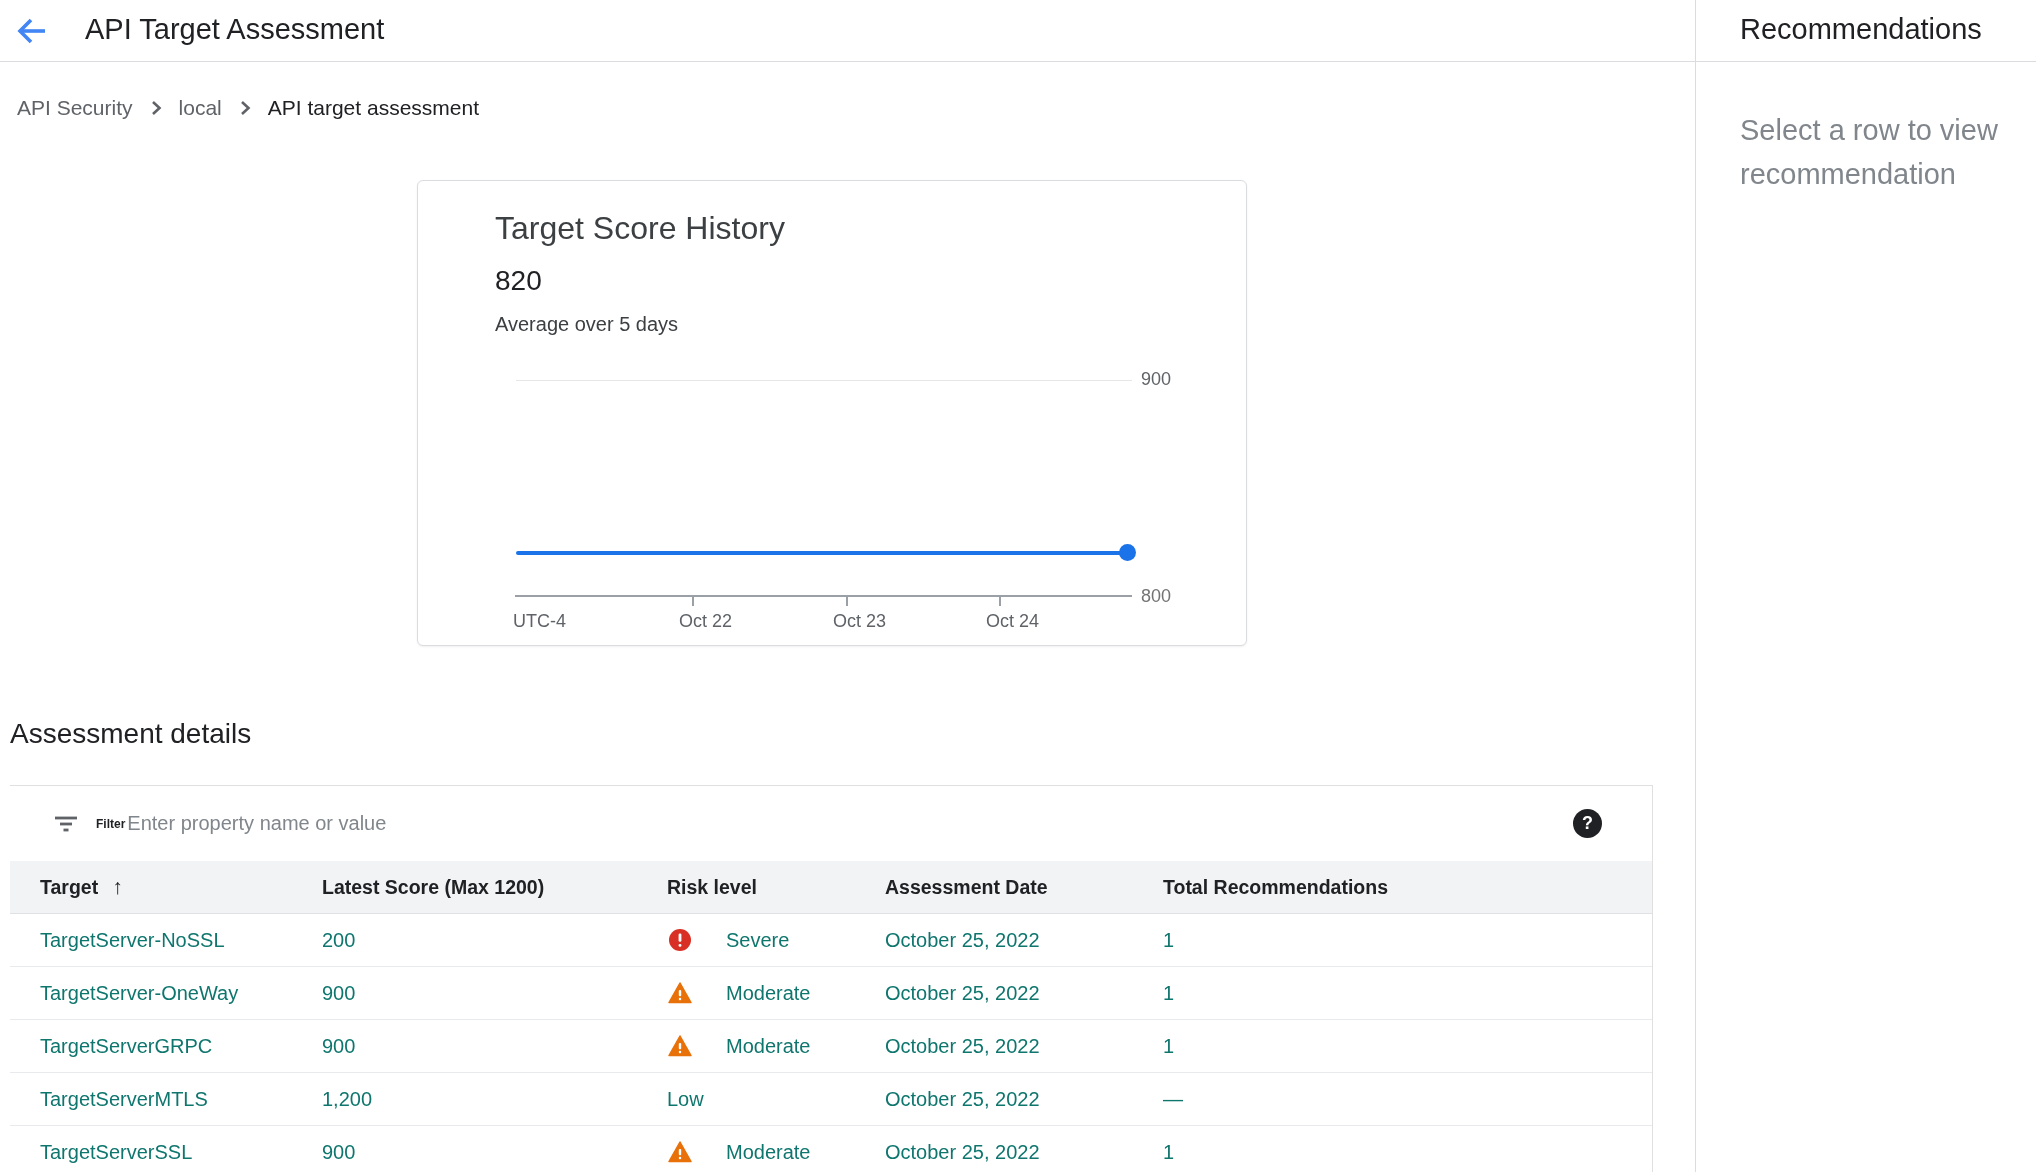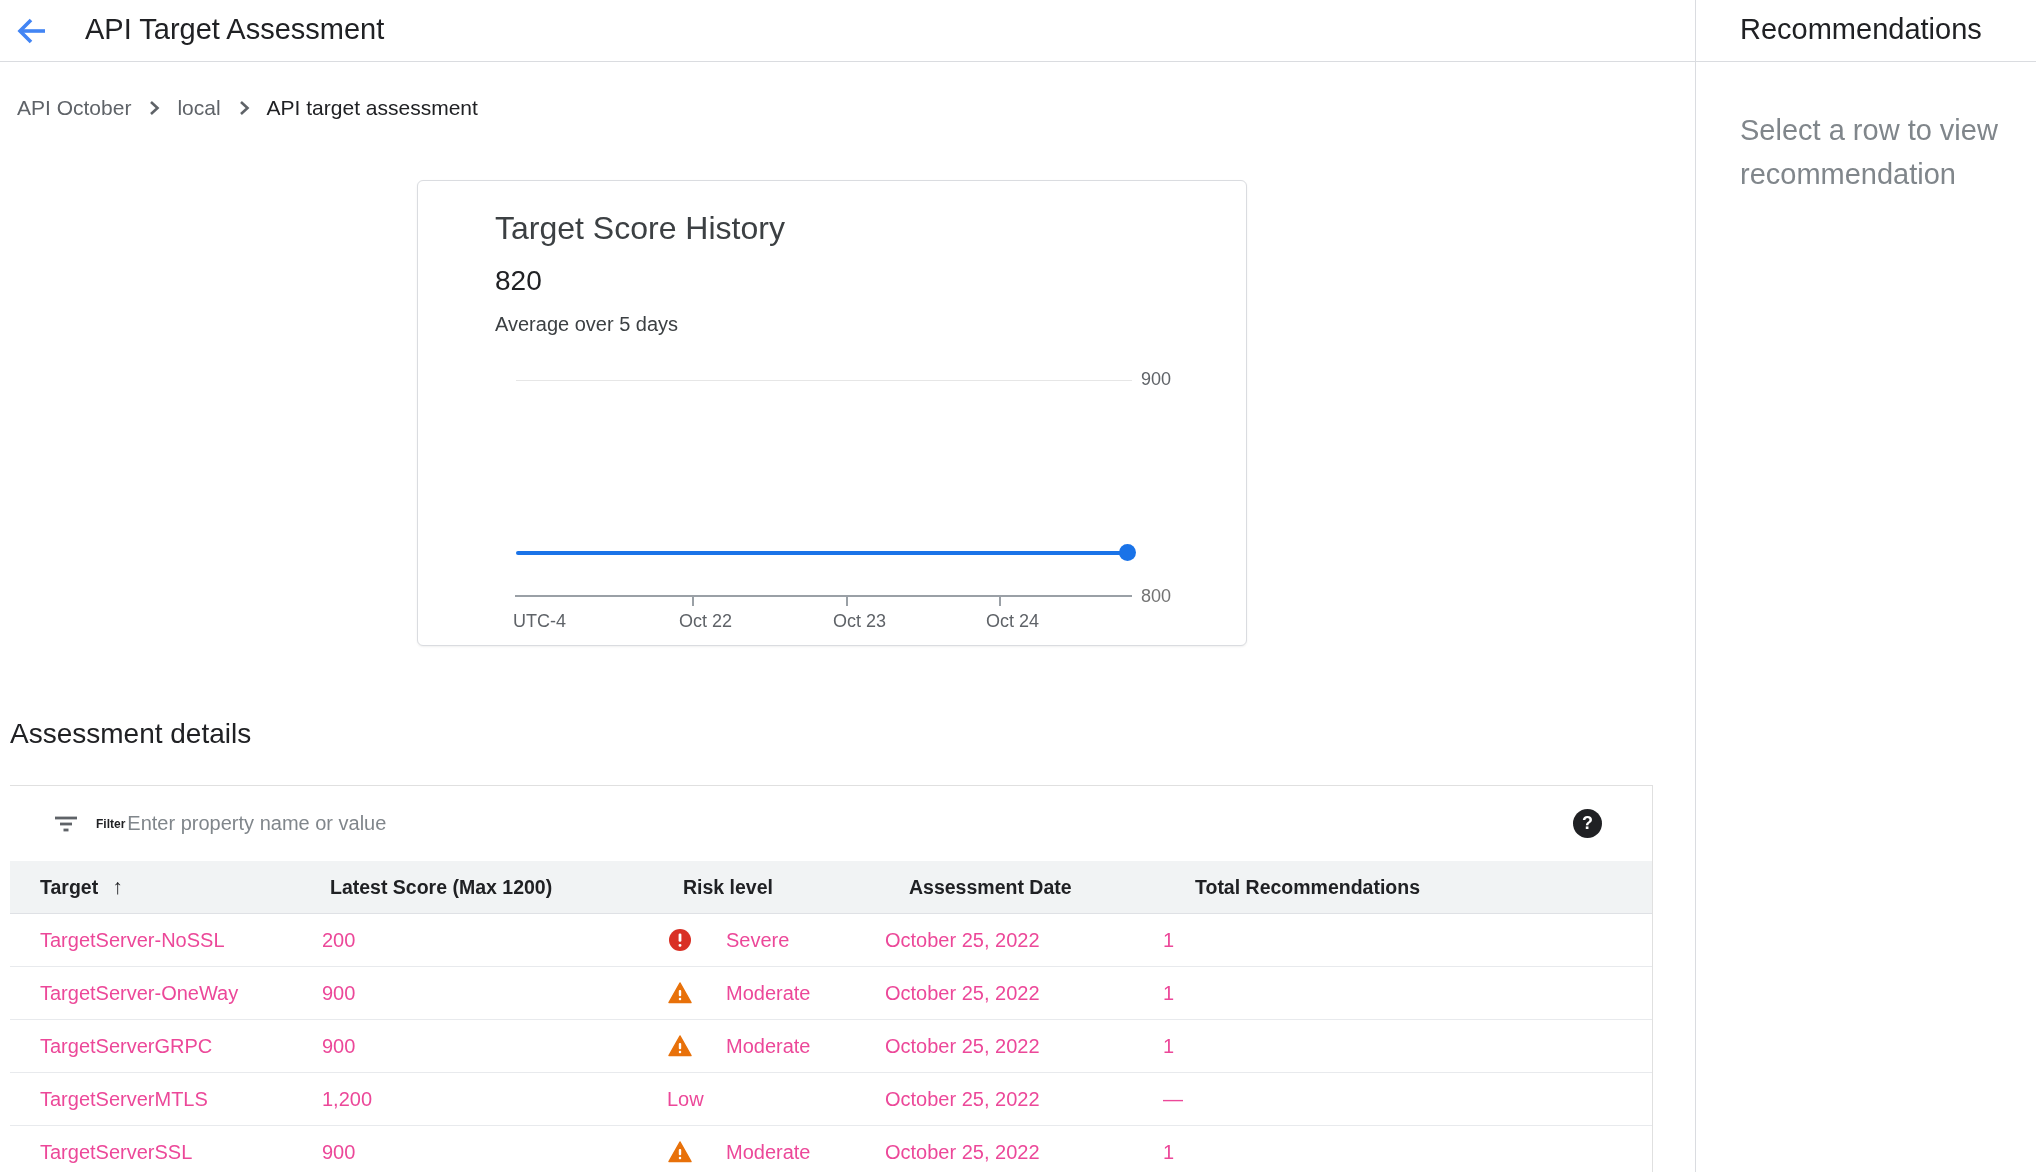--- a/index.html
+++ b/index.html
@@ -49,25 +49,25 @@
   .toolbar{position:relative;height:75px;display:flex;align-items:center;}
   .filter-icon{margin-left:42px;display:flex;align-items:center;}
   .filter-label{margin-left:16px;font-size:12px;font-weight:700;color:#202124;}
   .filter-input{width:900px;border:none;outline:none;font-size:20px;color:#202124;
                 font-family:"Liberation Sans","DejaVu Sans",sans-serif;background:transparent;}
   .filter-input::placeholder{color:#80868b;opacity:1;}
   .help-btn{position:absolute;right:50px;top:23px;width:29px;height:29px;border-radius:50%;background:#202124;
             color:#fff;font-size:18px;font-weight:700;display:flex;align-items:center;justify-content:center;cursor:pointer;border:none;padding:0;}
 
   .grid-row{display:grid;grid-template-columns:282px 345px 218px 278px 1fr;padding-left:30px;align-items:center;}
-  .thead{height:52px;background:#f1f3f4;border-bottom:1px solid #dfe1e5;gap:8px;}
+  .thead{height:52px;background:#f1f3f4;border-bottom:1px solid #dfe1e5;}
   .th{font-size:19.5px;font-weight:700;color:#202124;display:flex;align-items:center;cursor:pointer;}
   .sort-arrow{margin-left:14px;font-size:21px;font-weight:700;color:#202124;}
   .trow{height:52px;border-bottom:1px solid #e8eaed;cursor:pointer;background:#fff;}
-  .td{font-size:20px;color:#ec4899;white-space:nowrap;}
+  .td{font-size:20px;color:#0f766e;white-space:nowrap;}
   .risk-cell{display:flex;align-items:center;}
   .risk-cell .risk-text{margin-left:35px;}
   .risk-cell.no-icon .risk-text{margin-left:0;}
   .risk-ico{width:24px;height:24px;flex:0 0 24px;margin-left:1px;display:flex;}
   .risk-cell .risk-text.with-icon{margin-left:34px;}
 </style>
 </head>
 <body>
 
 <div class="page">
@@ -85,21 +85,21 @@
     </button>
     <div class="abs page-title">API Target Assessment</div>
   </div>
 
   <div class="abs panel-divider"></div>
   <div class="abs rp-header"></div>
   <div class="abs rp-title">Recommendations</div>
   <div class="abs rp-empty">Select a row to view recommendation</div>
 
   <div class="abs breadcrumb">
-    <span class="crumb">API October</span>
+    <span class="crumb">API Security</span>
     <span class="crumb-chev">
       <svg width="20" height="20" viewBox="0 0 20 20">
           <path d="M7 4 L13.5 10 L7 16" stroke="#5f6368" stroke-width="2.6" fill="none"></path>
         </svg>
     </span>
     <span class="crumb">local</span>
     <span class="crumb-chev">
       <svg width="20" height="20" viewBox="0 0 20 20">
           <path d="M7 4 L13.5 10 L7 16" stroke="#5f6368" stroke-width="2.6" fill="none"></path>
         </svg>

